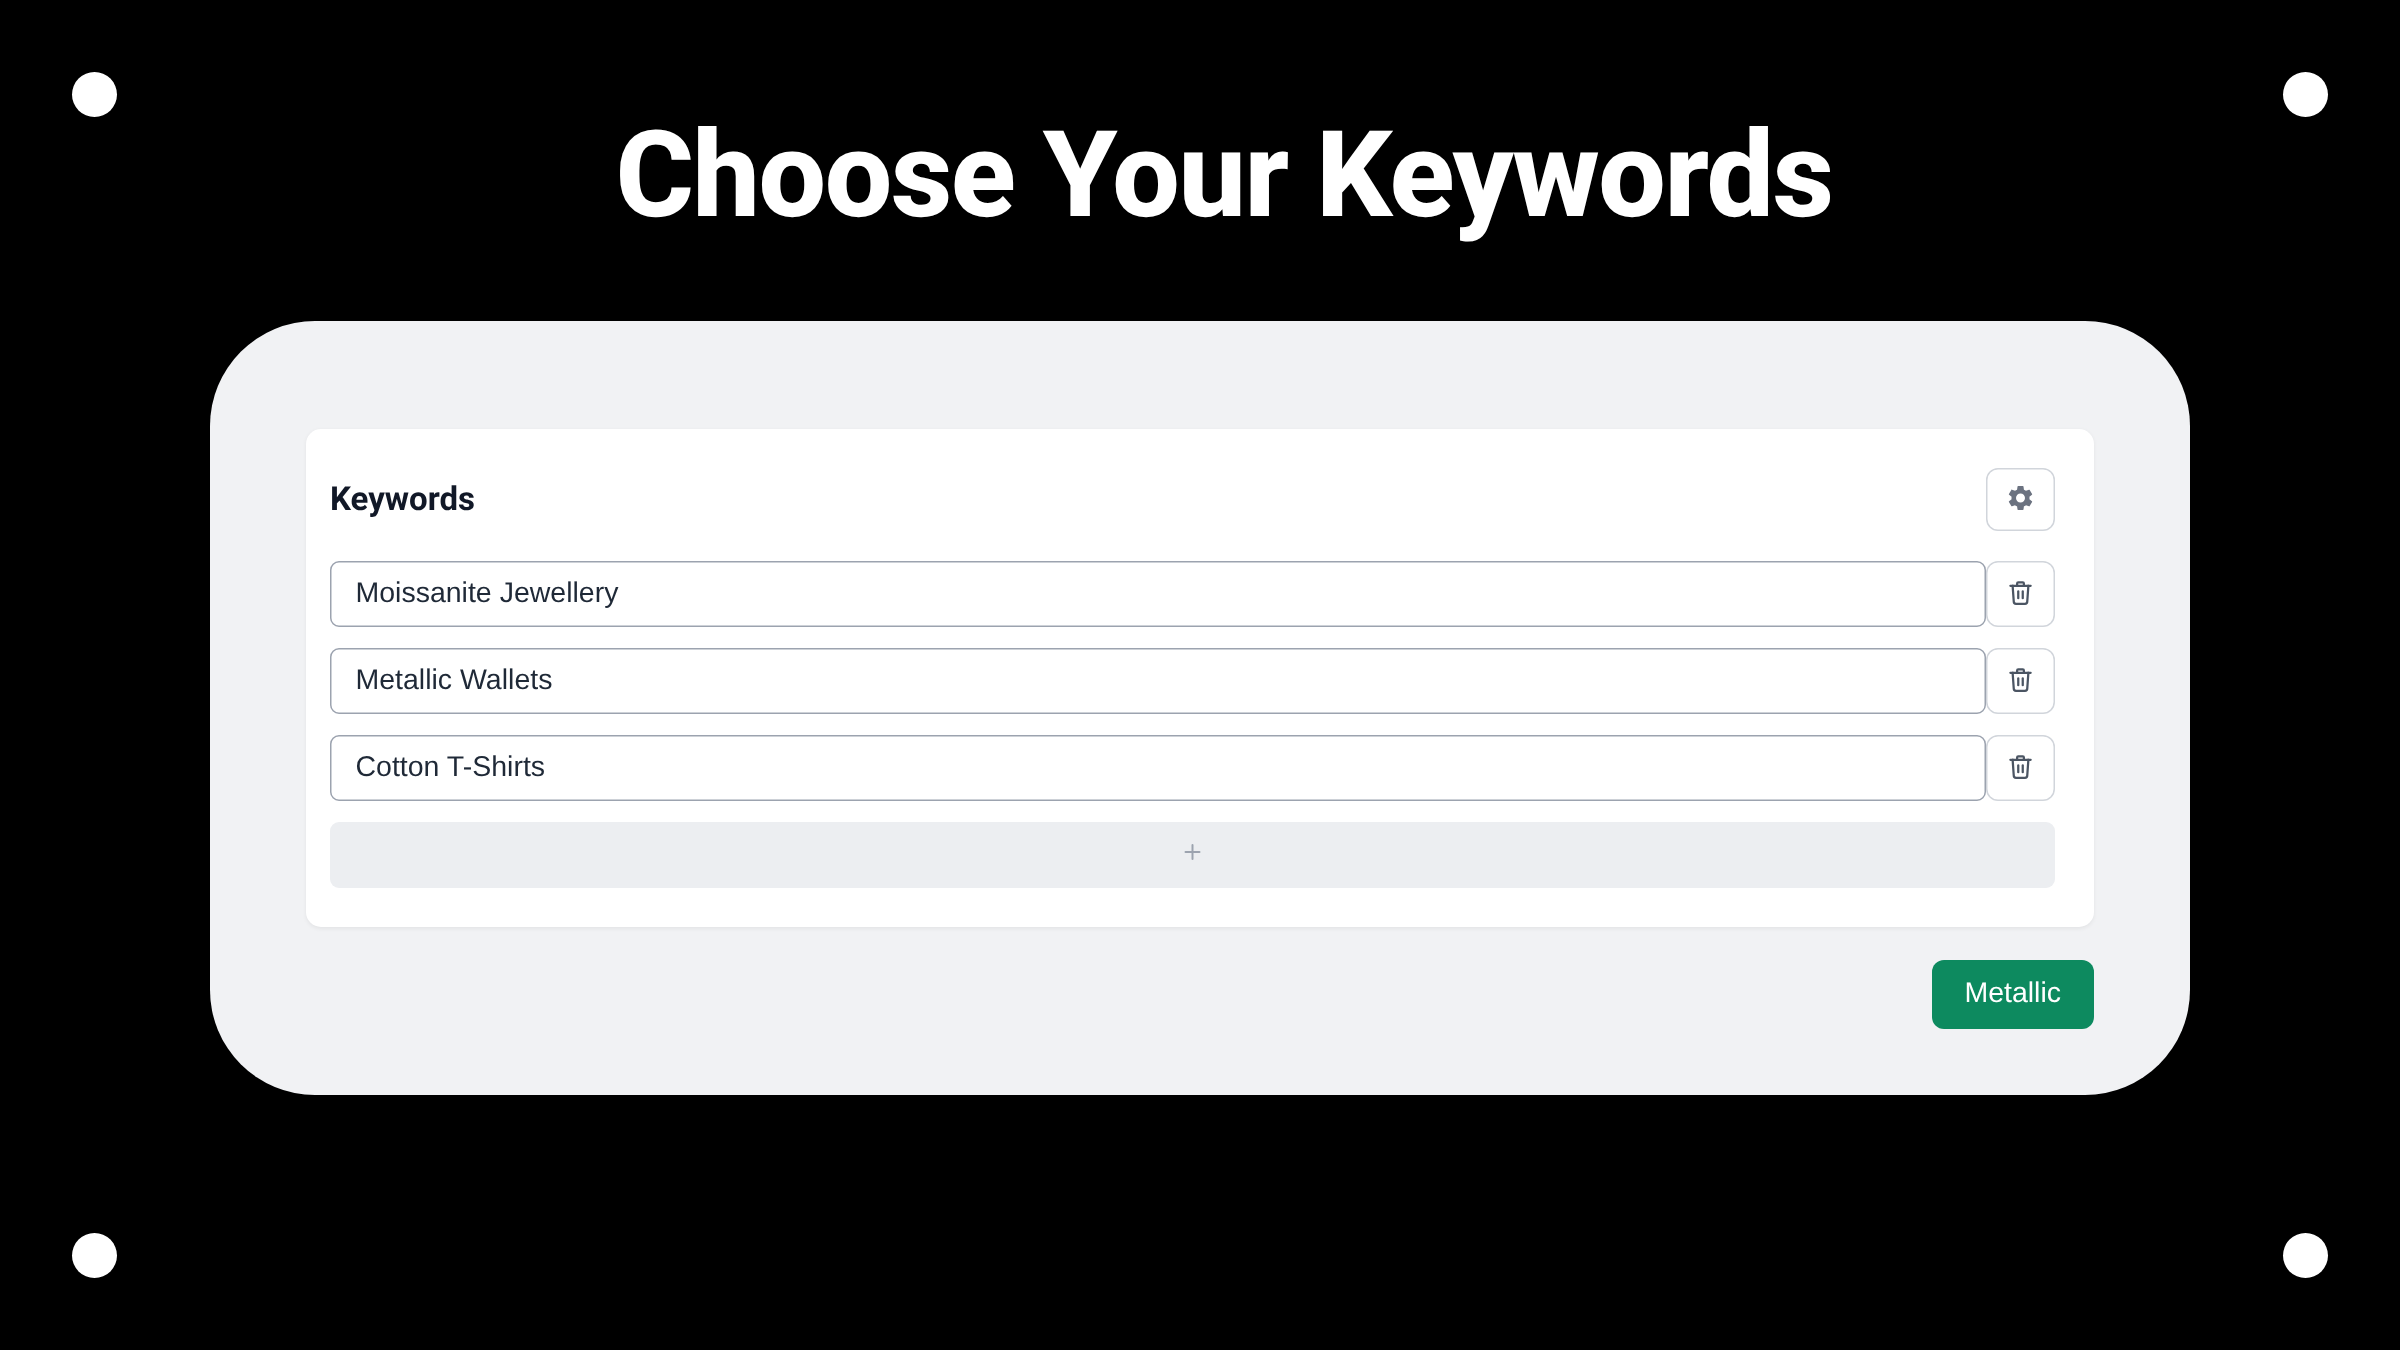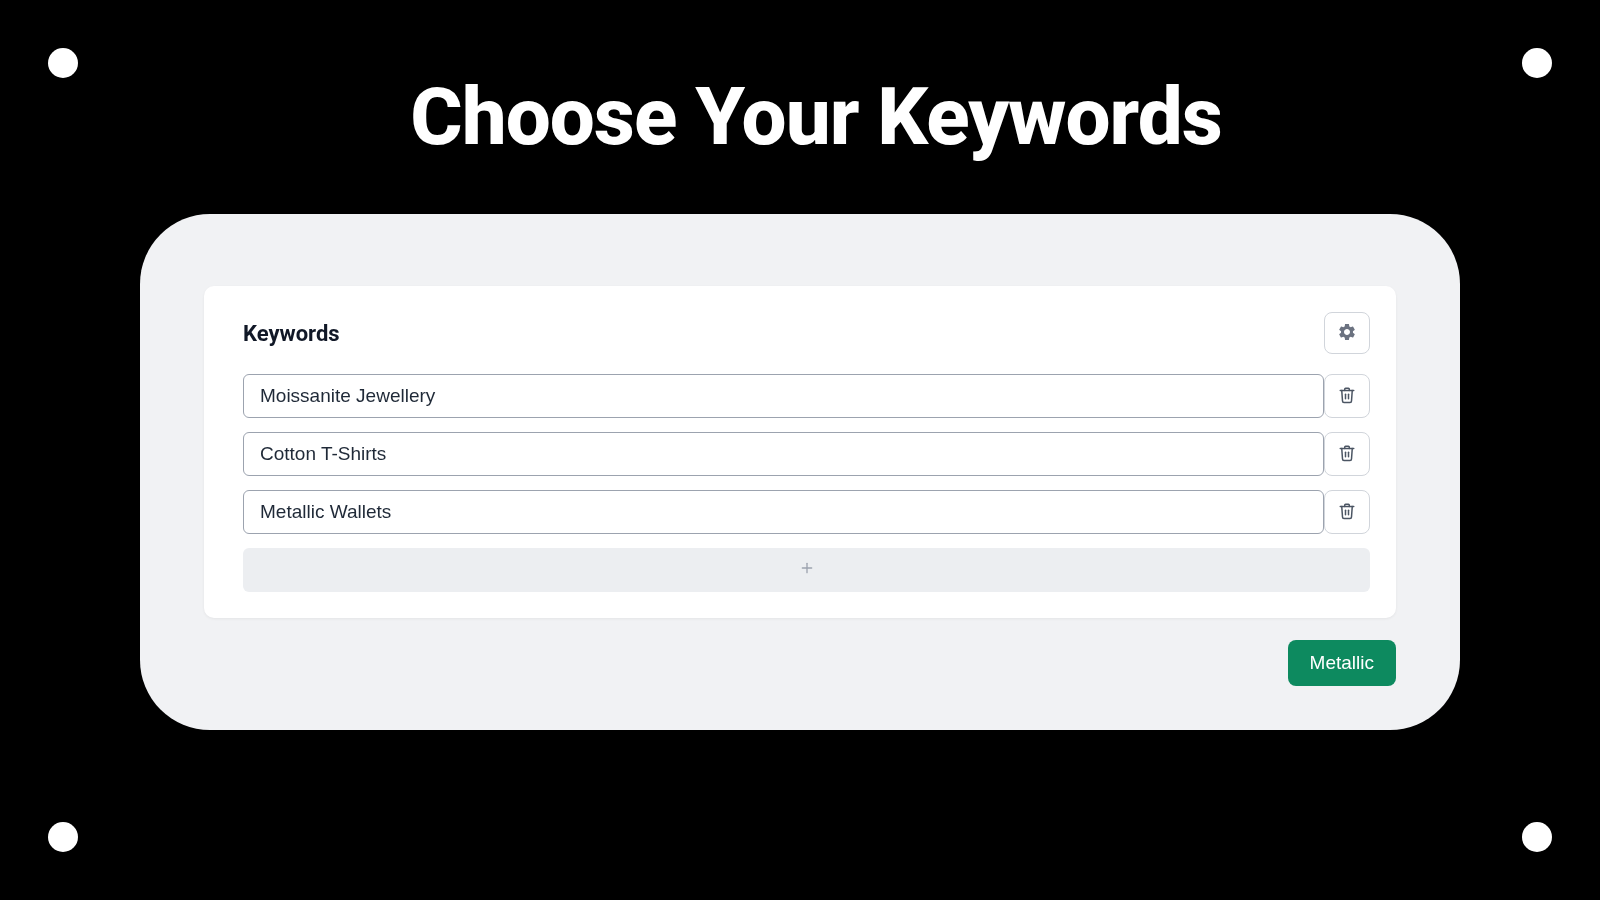--- a/index.html
+++ b/index.html
@@ -38,21 +38,21 @@
     .panel {
       background: #f1f2f4;
       border-radius: 70px;
       margin: 50px auto 0;
       width: 1320px;
       padding: 72px 64px 44px 64px;
     }
     .card {
       background: #ffffff;
       border-radius: 10px;
-      padding: 26px 26px 26px 39px;
+      padding: 26px 26px 26px 16px;
       box-shadow: 0 1px 3px rgba(0,0,0,0.06);
     }
     .card-header {
       display: flex;
       justify-content: space-between;
       align-items: center;
       margin-bottom: 20px;
     }
     .card-title {
       font-size: 22px;
@@ -157,36 +157,36 @@
               <path d="M19 6l-1 14a2 2 0 0 1-2 2H8a2 2 0 0 1-2-2L5 6"></path>
               <path d="M10 11v6"></path>
               <path d="M14 11v6"></path>
               <path d="M9 6V4a1 1 0 0 1 1-1h4a1 1 0 0 1 1 1v2"></path>
             </svg>
         </span>
       </button>
     </div>
 
     <div class="row">
-      <input class="keyword-input" type="text" value="Cotton T-Shirts" style="">
+      <input class="keyword-input" type="text" value="Metallic Wallets" style="">
       <button class="delete-btn">
         <span>
           <svg viewBox="0 0 24 24" fill="none" stroke-width="2" stroke-linecap="round" stroke-linejoin="round">
               <polyline points="3 6 5 6 21 6"></polyline>
               <path d="M19 6l-1 14a2 2 0 0 1-2 2H8a2 2 0 0 1-2-2L5 6"></path>
               <path d="M10 11v6"></path>
               <path d="M14 11v6"></path>
               <path d="M9 6V4a1 1 0 0 1 1-1h4a1 1 0 0 1 1 1v2"></path>
             </svg>
         </span>
       </button>
     </div>
 
     <div class="row">
-      <input class="keyword-input" type="text" value="Metallic Wallets" style="">
+      <input class="keyword-input" type="text" value="Cotton T-Shirts" style="">
       <button class="delete-btn">
         <span>
           <svg viewBox="0 0 24 24" fill="none" stroke-width="2" stroke-linecap="round" stroke-linejoin="round">
               <polyline points="3 6 5 6 21 6"></polyline>
               <path d="M19 6l-1 14a2 2 0 0 1-2 2H8a2 2 0 0 1-2-2L5 6"></path>
               <path d="M10 11v6"></path>
               <path d="M14 11v6"></path>
               <path d="M9 6V4a1 1 0 0 1 1-1h4a1 1 0 0 1 1 1v2"></path>
             </svg>
         </span>

